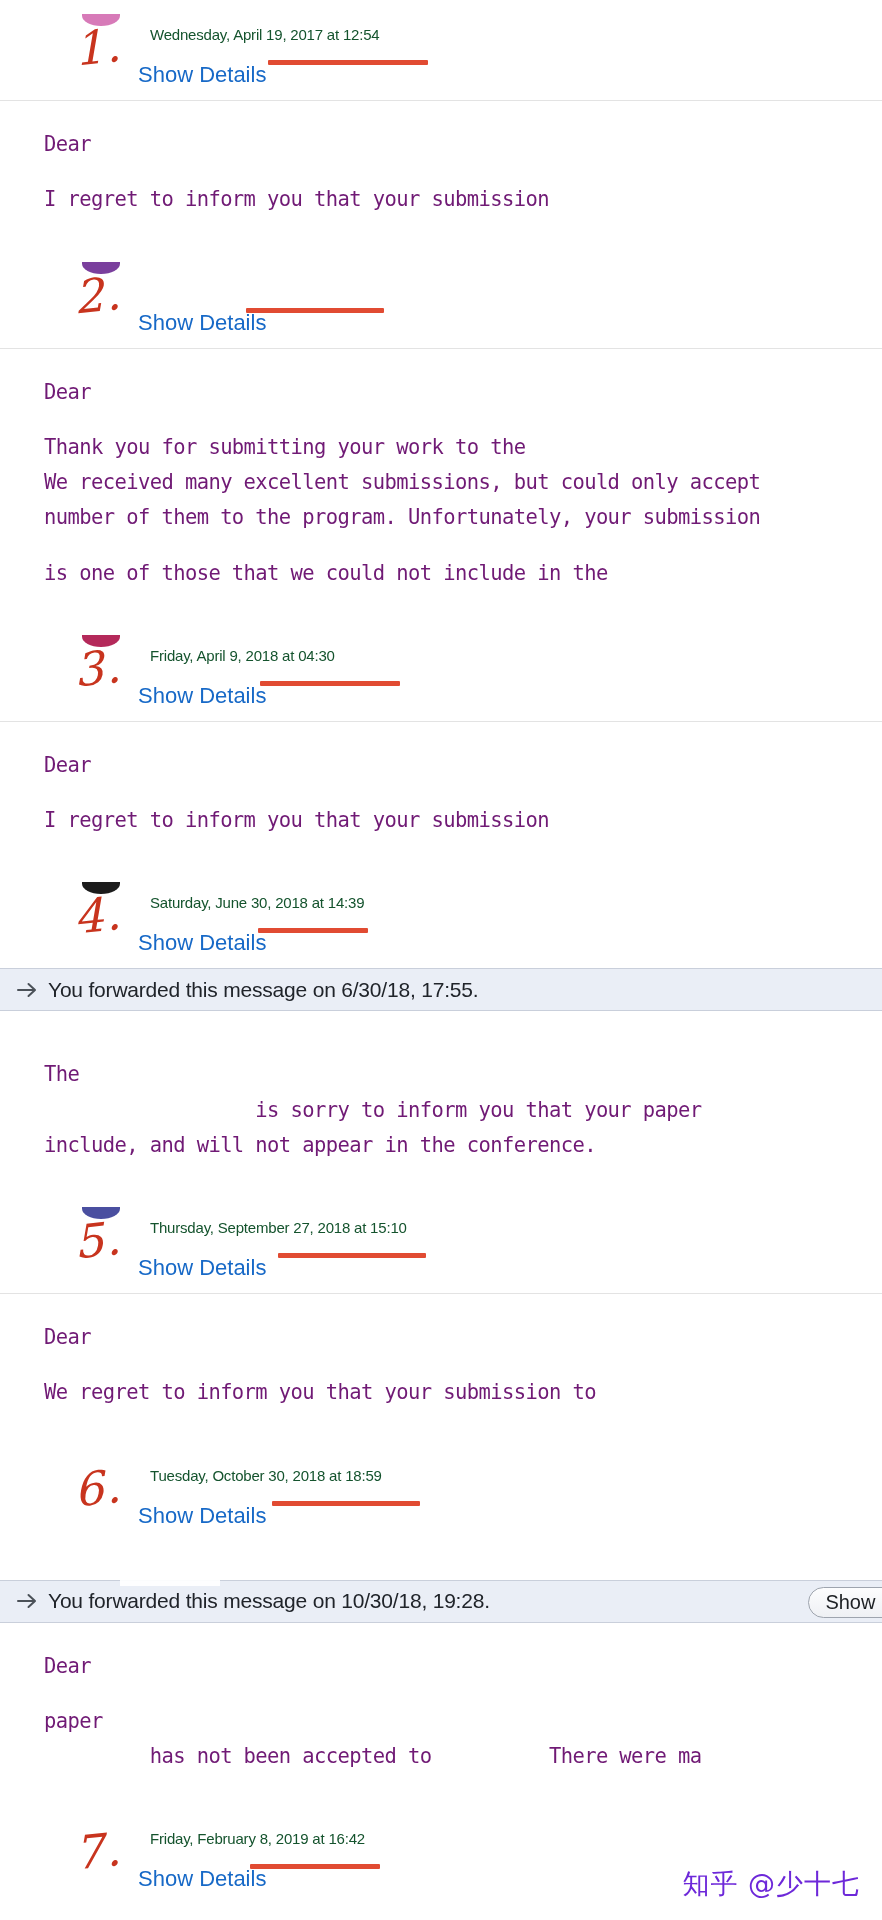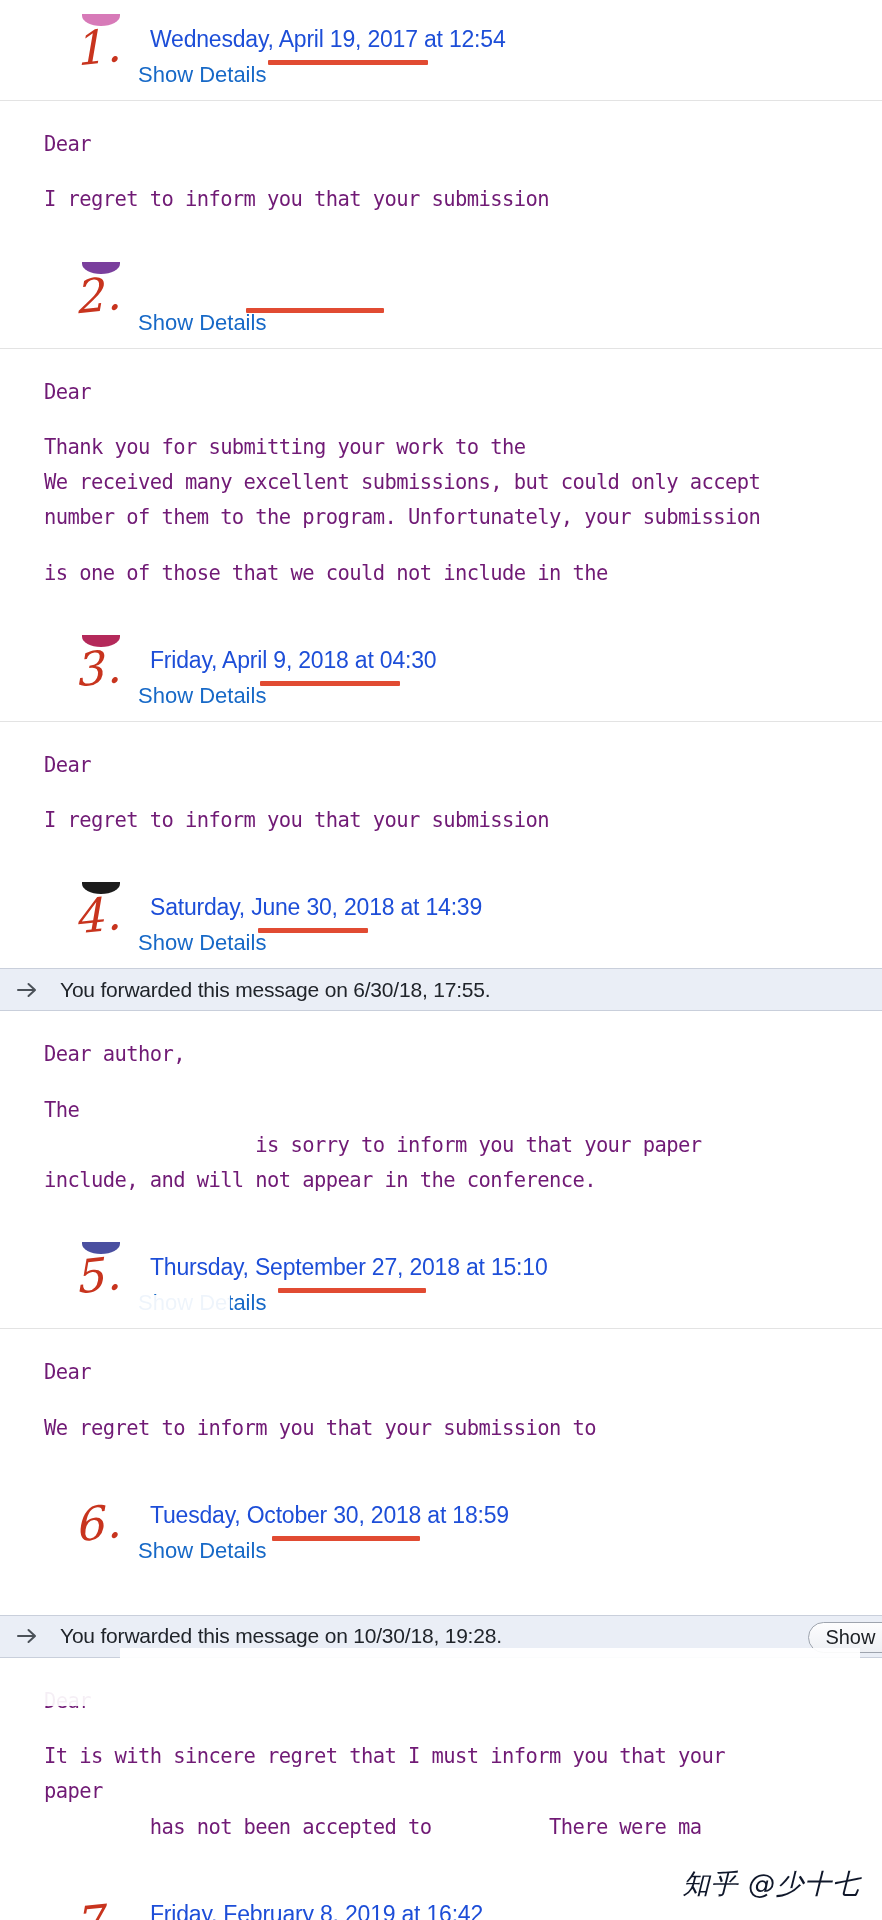--- a/index.html
+++ b/index.html
@@ -33,22 +33,22 @@
     position: relative;
     height: 100px;
     padding-left: 150px;
     box-sizing: border-box;
   }
 
   .hdr-date {
     position: absolute;
     left: 150px;
     top: 26px;
-    font-size: 23px;
-    color: #1d4ed8;
+    font-size: 15px;
+    color: #14532d;
     letter-spacing: -0.2px;
     white-space: nowrap;
     font-family: "Liberation Sans", sans-serif;
   }
 
   .hdr-underline {
     position: absolute;
     top: 60px;
     height: 5px;
     background: #e14b32;
@@ -120,21 +120,20 @@
   .fwd {
     position: relative;
     background: #eaeef6;
     border-top: 1px solid #c9cfdb;
     border-bottom: 1px solid #c9cfdb;
     height: 43px;
     display: flex;
     align-items: center;
     padding-left: 14px;
     box-sizing: border-box;
-    gap: 12px;
   }
   .fwd-arrow {
     width: 26px;
     height: 26px;
     flex: 0 0 26px;
     display: flex;
     align-items: center;
     justify-content: center;
     color: #4b5158;
   }
@@ -171,26 +170,25 @@
   .smudge.faint {
     background: rgba(255,255,255,0.93);
   }
 
   
   .watermark {
     position: absolute;
     right: 22px;
     bottom: 18px;
     font-size: 27px;
-    color: #0f172a;
+    color: #6d28d9;
     font-family: "DejaVu Sans", sans-serif;
     letter-spacing: 1px;
     white-space: nowrap;
     user-select: none;
-    font-style: italic;
   }
 </style>
 </head>
 <body>
 
 <div class="page">
   <div id="messages">
       <div class="msg">
         <div class="hdr">
           <div class="num-wrap">
@@ -240,21 +238,21 @@
           <div class="hdr-link">Show Details</div>
         </div>
         <div class="fwd" style="background: rgb(234, 238, 246);">
           <span class="fwd-arrow">
             <svg width="22" height="18" viewBox="0 0 22 18" fill="none" xmlns="http://www.w3.org/2000/svg">
               <path d="M2 9 H18 M12.5 3 L19 9 L12.5 15" stroke="currentColor" stroke-width="2" stroke-linecap="round" stroke-linejoin="round"></path>
             </svg>
           </span>
           <span class="fwd-text">You forwarded this message on 6/30/18, 17:55.</span>
         </div>
-        <div class="body"><div>Dear author,</div><span class="gap"></span><div>The</div><div>                  is sorry to inform you that your paper</div><div>include, and will not appear in the conference.</div></div>
+        <div class="body"><span class="gap"></span><div>The</div><div>                  is sorry to inform you that your paper</div><div>include, and will not appear in the conference.</div></div>
       </div>
       <div class="msg">
         <div class="hdr">
           <div class="num-wrap">
             <div class="swoosh" style="background: rgb(74, 79, 160);"></div>
             <div class="num-glyph" style="color: rgb(200, 52, 30);">5.</div>
           </div>
           <div class="hdr-date">Thursday, September 27, 2018 at 15:10</div>
           <div class="hdr-underline" style="left: 278px; width: 148px; background: rgb(225, 75, 50);"></div>
           <div class="hdr-link">Show Details</div>
@@ -273,21 +271,21 @@
         </div>
         <div class="fwd" style="background: rgb(234, 238, 246); margin-top: 39px;">
           <span class="fwd-arrow">
             <svg width="22" height="18" viewBox="0 0 22 18" fill="none" xmlns="http://www.w3.org/2000/svg">
               <path d="M2 9 H18 M12.5 3 L19 9 L12.5 15" stroke="currentColor" stroke-width="2" stroke-linecap="round" stroke-linejoin="round"></path>
             </svg>
           </span>
           <span class="fwd-text">You forwarded this message on 10/30/18, 19:28.</span>
           <button class="fwd-btn">Show For</button>
         </div>
-        <div class="body"><div>Dear</div><span class="gap"></span><div>It is with sincere regret that I must inform you that your</div><div>paper</div><div>         has not been accepted to          There were ma</div></div>
+        <div class="body"><div>Dear</div><span class="gap"></span><div>paper</div><div>         has not been accepted to          There were ma</div></div>
       </div>
       <div class="msg">
         <div class="hdr">
           <div class="num-wrap">
             <div class="num-glyph" style="color: rgb(200, 52, 30);">7.</div>
           </div>
           <div class="hdr-date">Friday, February 8, 2019 at 16:42</div>
           <div class="hdr-underline" style="left: 250px; width: 130px; background: rgb(225, 75, 50);"></div>
           <div class="hdr-link">Show Details</div>
         </div>

